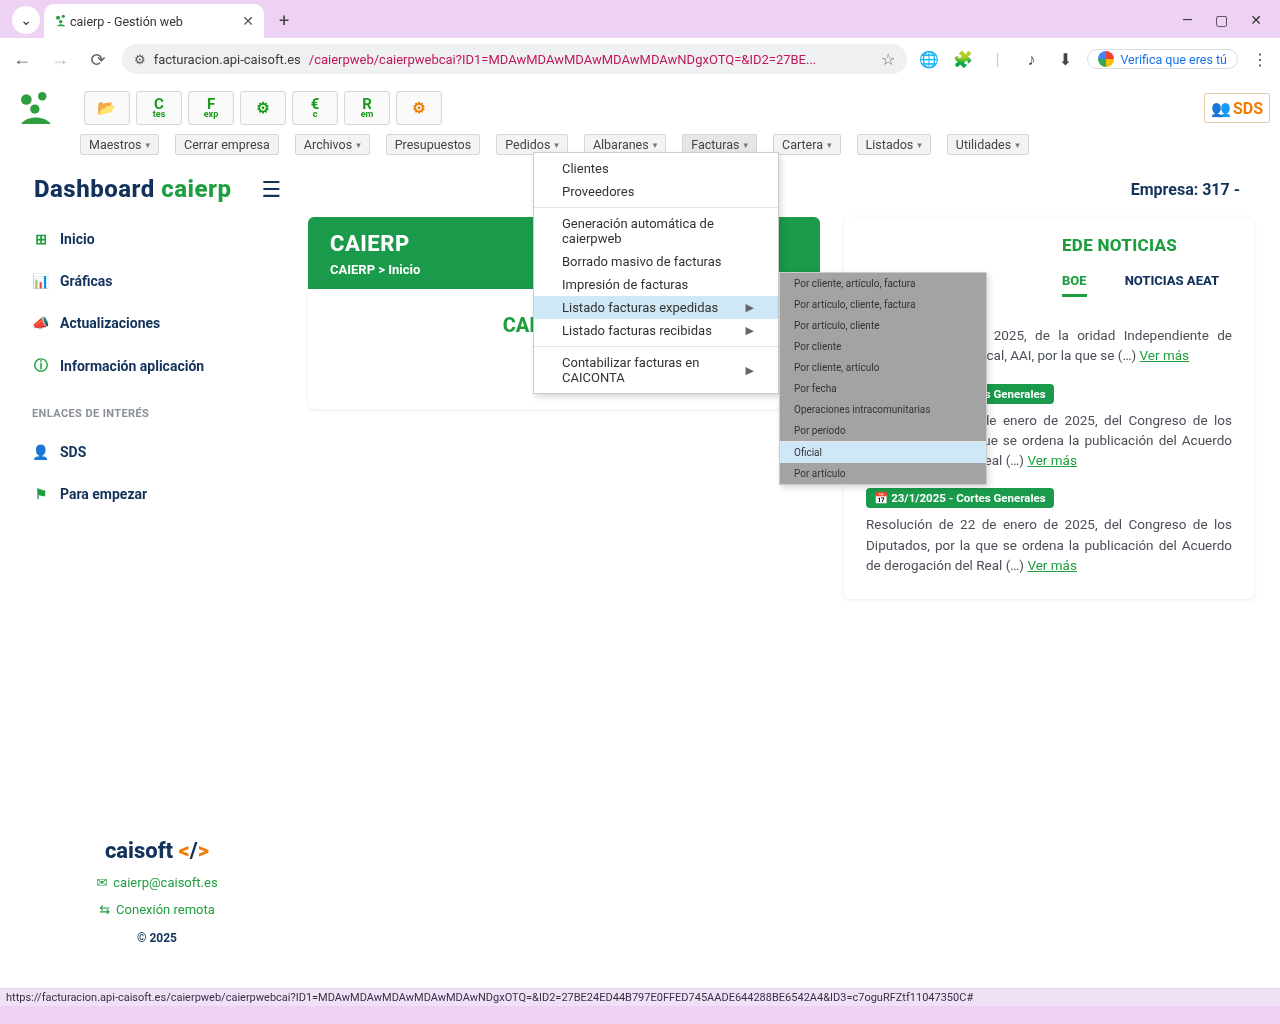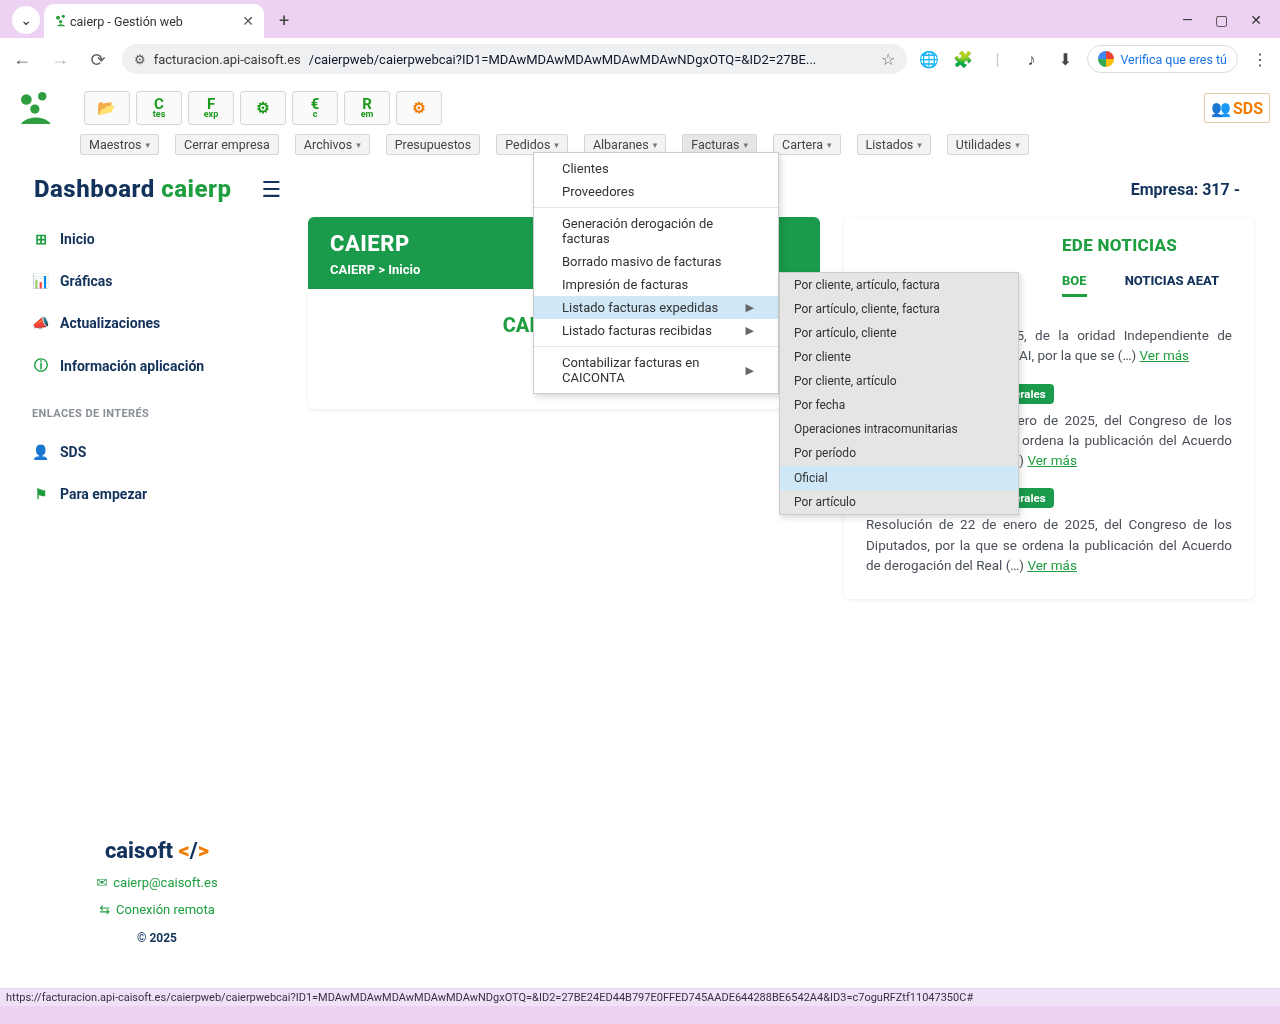--- a/index.html
+++ b/index.html
@@ -13,24 +13,24 @@
 .tab-title { font-size: 12.5px; color: #333; flex: 1; }
 .tab-close { font-size: 14px; color: #555; }
 .newtab { width: 28px; height: 28px; display:flex; align-items:center; justify-content:center; font-size: 18px; color:#444; margin-left:6px; margin-bottom:4px; }
 .window-controls { margin-left: auto; display: flex; gap: 22px; padding: 0 18px 10px 0; color:#333; font-size: 14px; }
 
 .addrbar { background: #fff; height: 42px; border-top: none; display: flex; align-items: center; padding: 0 8px; gap: 10px; }
 .nav-icon { width: 28px; display:flex; justify-content:center; font-size: 18px; color: #5f5f5f; }
 .nav-icon.disabled { color: #bbb; }
 .url-box { flex: 1; background: #eef0f2; border-radius: 18px; height: 30px; display: flex; align-items: center; padding: 0 12px; gap: 8px; font-size: 13px; color: #3b3b3b; }
 .url-box .lead { color:#555; }
-.url-box .path { color:#0f172a; white-space:nowrap; overflow:hidden; text-overflow:ellipsis; }
+.url-box .path { color:#be185d; white-space:nowrap; overflow:hidden; text-overflow:ellipsis; }
 .star { color:#666; font-size:16px; margin-left:auto; }
 .rb-icon { width: 24px; display:flex; justify-content:center; font-size: 16px; color:#444; }
-.verify-chip { border:1px solid #d9dce2; border-radius: 16px; height: 28px; display:flex; align-items:center; padding: 0 10px; gap:6px; font-size: 12.5px; color:#1a73e8; }
+.verify-chip { border:1px solid #d9dce2; border-radius: 16px; height: 20px; display:flex; align-items:center; padding: 0 10px; gap:6px; font-size: 12.5px; color:#1a73e8; }
 .verify-chip .gball { width:16px; height:16px; border-radius:50%; background: conic-gradient(#ea4335 0 25%, #fbbc05 0 50%, #34a853 0 75%, #4285f4 0 100%); }
 
 
 .app { background: #fff; height: calc(1024px - 38px - 42px - 18px); position: relative; }
 
 .toolbar { display:flex; align-items:center; padding: 6px 10px 0 10px; gap: 6px; }
 .logo-green { color:#2e9e3f; font-size: 30px; padding: 4px 18px 4px 6px; }
 .tbtn { width: 46px; height: 34px; border:1px solid #d6d6d6; border-radius:3px; display:flex; flex-direction:column; align-items:center; justify-content:center; background:#fafafa; font-weight:bold; font-size:15px; line-height:1; }
 .tbtn .sub { font-size: 9px; font-weight:bold; margin-top:-2px; }
 .tbtn.green { color:#1a9a1a; }
@@ -43,21 +43,21 @@
 .chev { font-size: 9px; color:#777; }
 
 
 .dd1 { position:absolute; left:533px; top: 72px; width: 246px; background:#fff; border:1px solid #ccc; box-shadow: 2px 3px 6px rgba(0,0,0,.15); font-size: 13px; z-index: 20; }
 .dd1 .grp { border-bottom:1px solid #e5e5e5; padding: 4px 0; }
 .dd1 .grp:last-child { border-bottom:none; }
 .dd1 .itm { padding: 4px 24px 4px 28px; color:#333; display:flex; align-items:center; justify-content:space-between; }
 .dd1 .itm.hi { background:#cfe8f7; }
 .dd1 .sub-arrow { font-size: 11px; color:#666; }
 
-.dd2 { position:absolute; left:779px; top: 192px; width: 240px; background:#e5e5e5; border:1px solid #ccc; box-shadow: 2px 3px 6px rgba(0,0,0,.15); font-size: 12px; z-index: 21; }
+.dd2 { position:absolute; left:779px; top: 192px; width: 208px; background:#a3a3a3; border:1px solid #ccc; box-shadow: 2px 3px 6px rgba(0,0,0,.15); font-size: 10px; z-index: 21; }
 .dd2 .itm { padding: 5px 14px; color:#333; }
 .dd2 .itm.hi { background:#cfe8f7; }
 .dd2 .sep { border-top:1px solid #e5e5e5; }
 
 
 .dash-band { display:flex; align-items:center; justify-content:space-between; padding: 14px 40px 14px 34px; }
 .dash-title { font-size: 24px; font-weight: 800; letter-spacing: .5px; }
 .dash-title .d1 { color:#13325b; }
 .dash-title .d2 { color:#1e9e3f; font-weight:800; }
 .hambtn { font-size: 22px; color:#13325b; margin-left: 30px; }
@@ -239,21 +239,21 @@
       <div class="grp">
         <div class="itm">
           <span>Clientes</span>
         </div>
         <div class="itm">
           <span>Proveedores</span>
         </div>
       </div>
       <div class="grp">
         <div class="itm">
-          <span>Generación derogación de facturas</span>
+          <span>Generación automática de caierpweb</span>
         </div>
         <div class="itm">
           <span>Borrado masivo de facturas</span>
         </div>
         <div class="itm">
           <span>Impresión de facturas</span>
         </div>
         <div class="itm hi">
           <span>Listado facturas expedidas</span>
           <span class="sub-arrow">▶</span>

